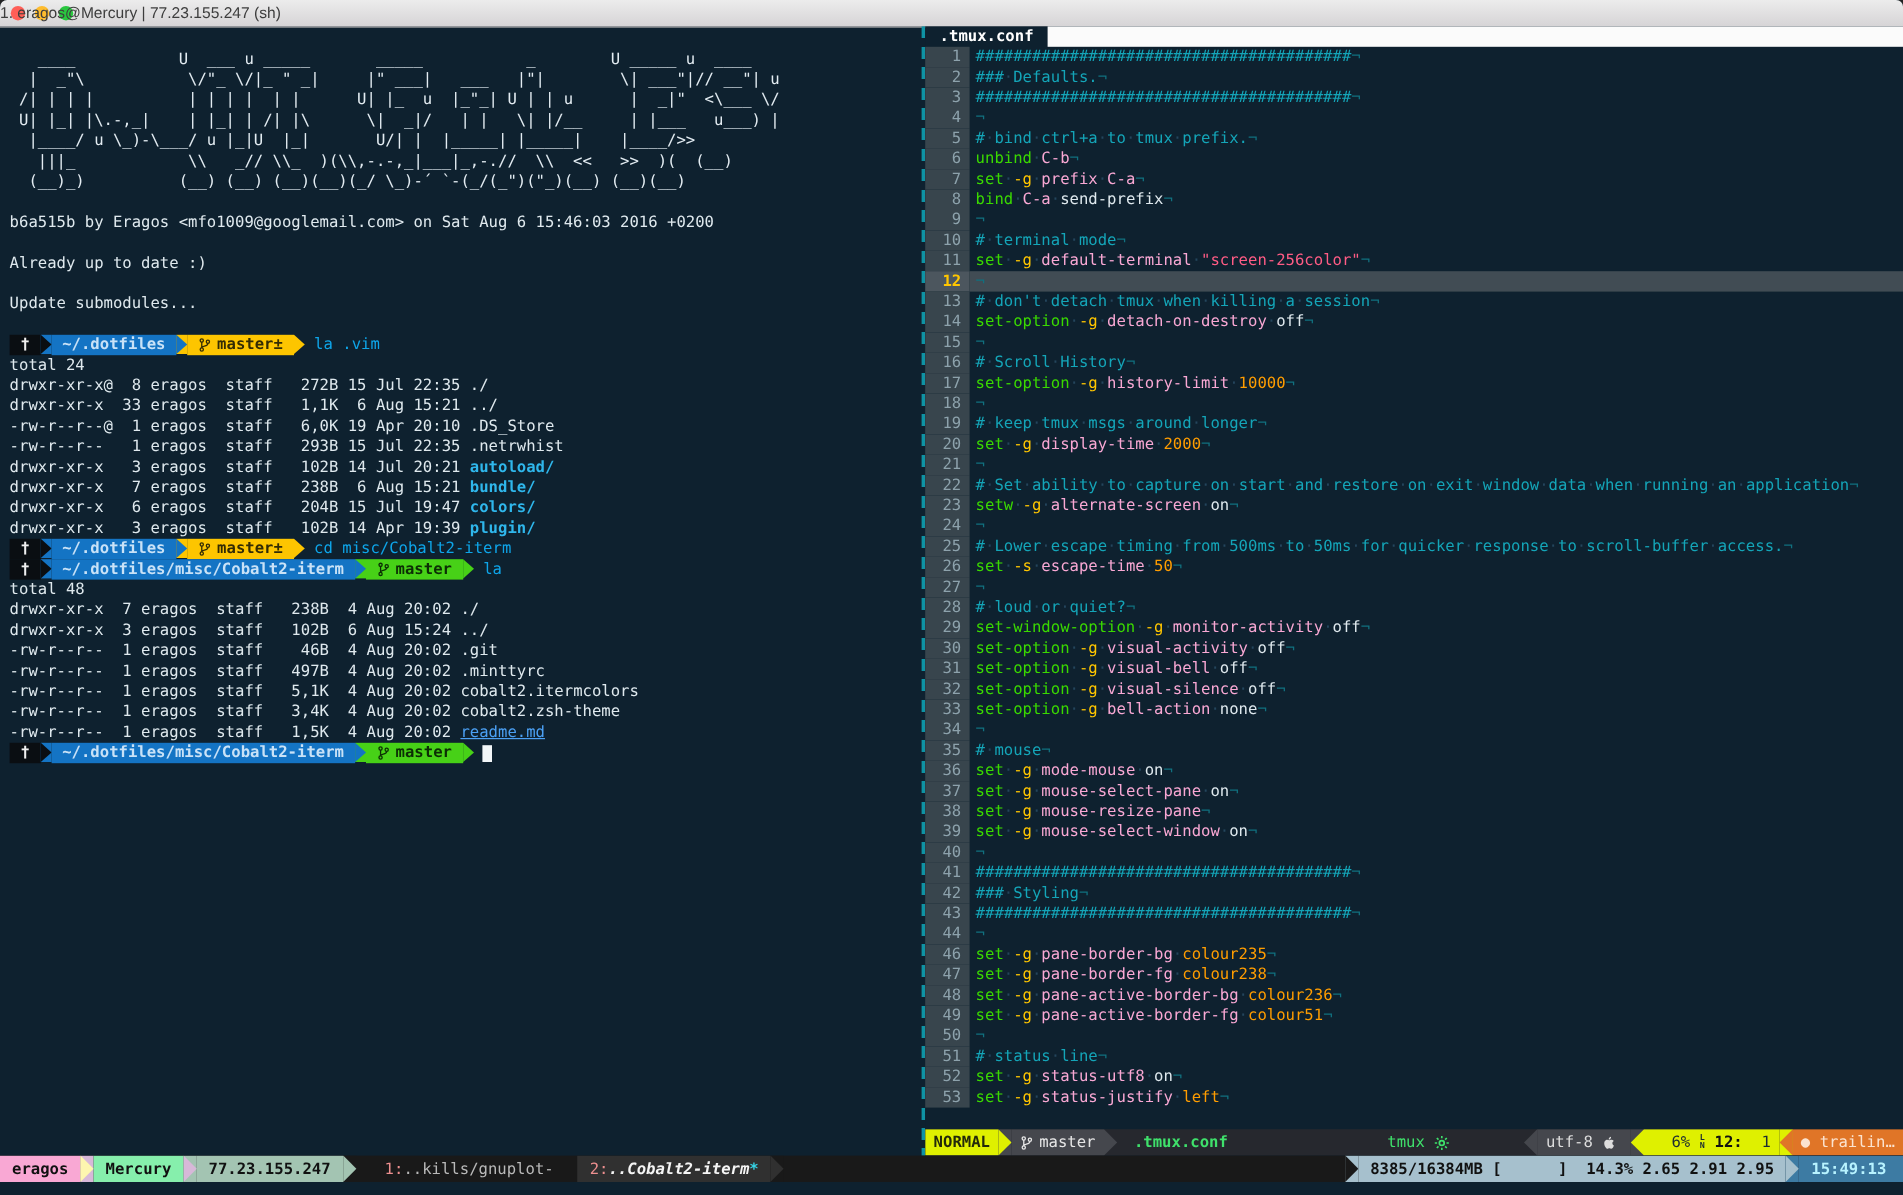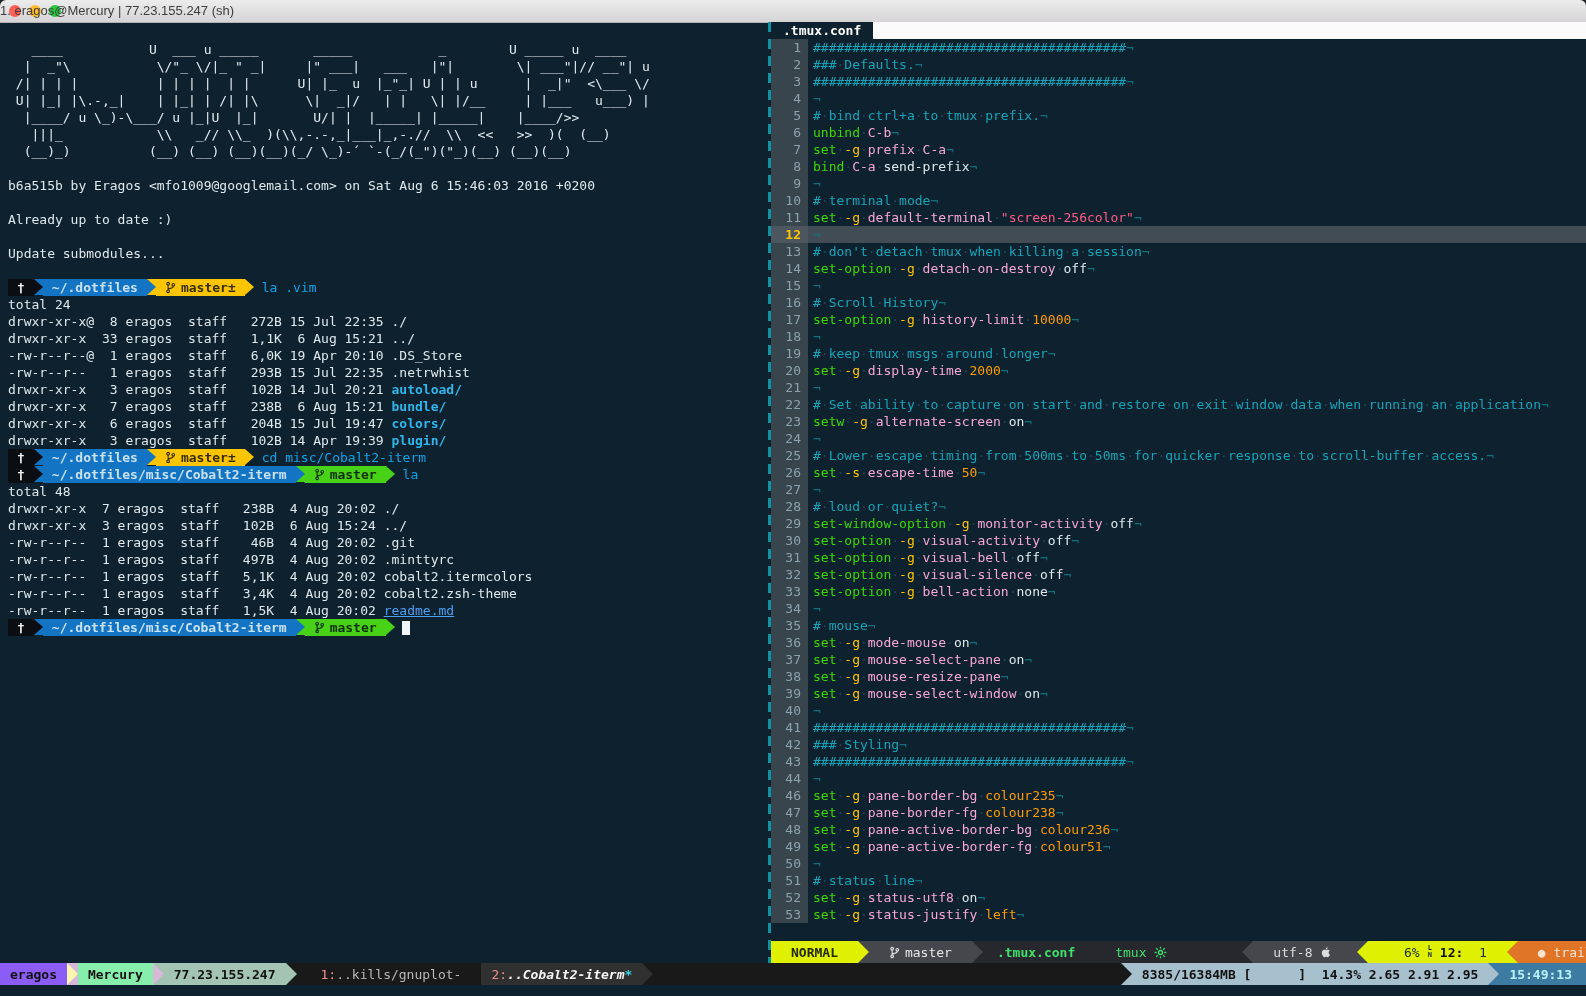--- a/index.html
+++ b/index.html
@@ -43,21 +43,21 @@
   .gutter{width:30px;flex:0 0 30px;text-align:right;padding-right:7px;color:#8da2ac;background:#38454d;}
   .vtext{flex:1;padding-left:5px;}
   .vim-row.cur .gutter{color:#ffc600;font-weight:bold;background:#4c565e;}
   .vim-row.cur .vtext{background:#414c54;}
   .c{color:#14a5b8}.k{color:#3ad900}.f{color:#ffc600}.o{color:#f9a8d4}
   .s{color:#ff5c85}.n{color:#ff9d00}.w{color:#dfe9ee}
   .sp{color:#24455c}.eol{color:#11707f}
   
   .statusline{position:absolute;left:0;right:0;bottom:0;height:22px;background:#26282e;
     display:flex;align-items:stretch;overflow:hidden;}
-  .sseg{display:flex;align-items:center;padding:0 20px;white-space:pre;}
+  .sseg{display:flex;align-items:center;padding:0 7px;white-space:pre;}
   .icon-svg{display:inline-flex;align-items:center;margin:0 5px 0 0;}
   .lnglyph{display:inline-flex;flex-direction:column;font-size:7px;line-height:7px;font-weight:bold;margin:0 8px;}
   
   .tmux-bar{position:absolute;left:0;right:0;bottom:11px;height:22px;background:#191919;
     display:flex;align-items:stretch;overflow:hidden;}
   .tseg{display:flex;align-items:center;padding:0 10px;font-weight:bold;white-space:pre;}
   .twin{display:flex;align-items:center;padding:0 10px;white-space:pre;}
   .spacer{flex:1;}
 </style>
 </head>
@@ -189,21 +189,21 @@
                 <path fill="currentColor" d="M11.5 8.3c0-1.7 1.4-2.5 1.5-2.6-.8-1.2-2-1.3-2.5-1.4-1-.1-2 .6-2.5.6-.5 0-1.3-.6-2.2-.6-1.1 0-2.2.7-2.8 1.7-1.2 2-.3 5 .9 6.6.6.8 1.2 1.7 2.1 1.7.9 0 1.2-.6 2.2-.6 1 0 1.3.6 2.2.6.9 0 1.5-.8 2-1.6.6-.9.9-1.8.9-1.9-.1 0-1.8-.7-1.8-2.5zM9.4 3.2c.5-.6.8-1.4.7-2.2-.7 0-1.5.5-2 1.1-.4.5-.8 1.3-.7 2.1.8.1 1.5-.4 2-1z"></path>
               </svg></span></div>
           <div class="arl" style="border-right-color: rgb(223, 240, 0); background: rgb(69, 71, 77);"></div>
           <div class="sseg" style="background: rgb(223, 240, 0); color: rgb(28, 43, 51);"><span>  6%</span><span class="lnglyph">L<br>N</span><span style="font-weight: bold; color: rgb(17, 17, 17);">12:</span><span>  1</span></div>
           <div class="arl" style="border-right-color: rgb(224, 117, 39); background: rgb(223, 240, 0);"></div>
           <div class="sseg" style="background: rgb(224, 117, 39); color: rgb(251, 227, 207);"><span>● </span><span>trailin…</span></div>
         </div>
     </div>
 
     <div class="tmux-bar" id="tmuxBar">
-        <div class="tseg" style="background: #8b5cf6; color: rgb(17, 17, 17);">eragos</div>
+        <div class="tseg" style="background: #f9a8d4; color: rgb(17, 17, 17);">eragos</div>
         <div class="arr arrB" style="border-left-color: rgb(253, 246, 175); background: rgb(215, 184, 216);"></div>
         <div class="tseg" style="background: #86efac; color: rgb(17, 17, 17);">Mercury</div>
         <div class="arr arrB" style="border-left-color: rgb(215, 184, 216); background: rgb(163, 196, 178);"></div>
         <div class="tseg" style="background: rgb(163, 196, 178); color: rgb(17, 17, 17);">77.23.155.247</div>
         <div class="arr arrB" style="border-left-color: rgb(163, 196, 178); background: rgb(25, 25, 25);"></div>
         <div style="width: 14px;"></div>
         <div class="twin"><span style="color: rgb(237, 143, 143);">1:</span><span style="color: rgb(185, 185, 185);">..kills/gnuplot</span><span style="color: rgb(185, 185, 185);">-</span></div>
         <div style="width: 10px;"></div>
         <div class="twin" style="background: rgb(48, 48, 48);"><span style="color: rgb(237, 143, 143);">2:</span><span style="color: rgb(245, 245, 245); font-weight: bold; font-style: italic;">..Cobalt2-iterm</span><span style="color: rgb(53, 211, 230); font-weight: bold;">*</span></div>
         <div class="arr arrB" style="border-left-color: rgb(48, 48, 48); background: rgb(25, 25, 25);"></div>

